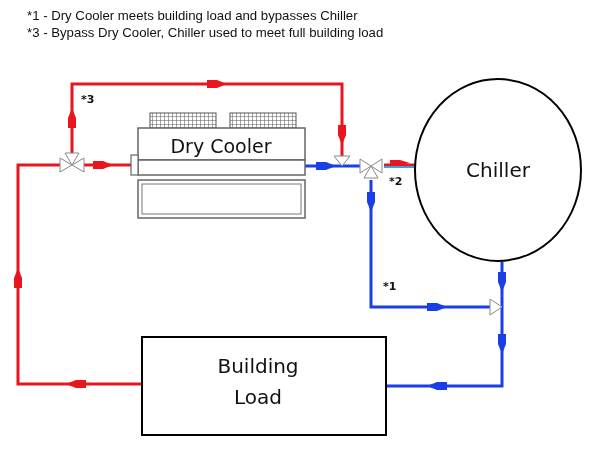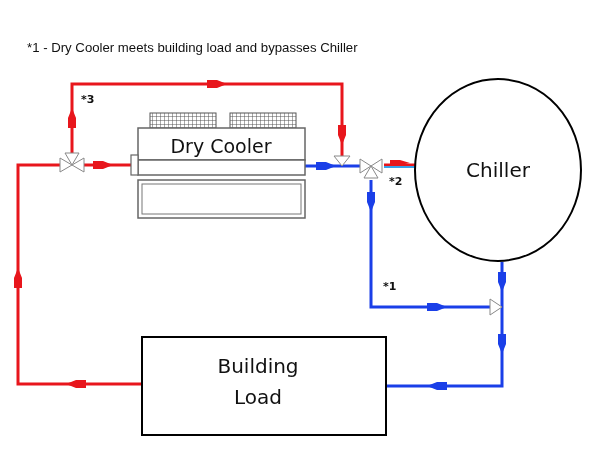--- a/index.html
+++ b/index.html
@@ -1,27 +1,28 @@
 <!DOCTYPE html>
 <html><head>
   <meta charset="utf-8">
   <style>
     html, body { margin: 0; padding: 0; background: #ffffff; }
     body { width: 602px; height: 452px; position: relative; overflow: hidden; font-family: "DejaVu Sans", sans-serif; }
     #notes { position: absolute; left: 27px; top: 8px; font-family: "Liberation Sans", sans-serif; font-size: 13.2px; line-height: 16.5px; color: #111; }
-    #notes div { white-space: nowrap; margin-top: 32px; }
+    #notes div { white-space: nowrap; }
     svg { position: absolute; left: 0; top: 0; }
     .lbl { font-family: "DejaVu Sans", sans-serif; fill: #111; }
     .mark { font-family: "DejaVu Sans", sans-serif; font-weight: bold; font-size: 11px; fill: #111; }
   </style>
 </head>
 <body>
 
 <div id="notes">
   <div>*1 - Dry Cooler meets building load and bypasses Chiller</div>
+  <div>*3 - Bypass Dry Cooler, Chiller used to meet full building load</div>
 </div>
 
 <svg width="602" height="452" viewBox="0 0 602 452">
   <defs>
     <pattern id="grille" width="4" height="4" patternUnits="userSpaceOnUse">
       <rect width="4" height="4" fill="#fff"></rect>
       <path d="M0 0 H4 M0 0 V4" stroke="#555" stroke-width="1"></path>
     </pattern>
   </defs>
 

